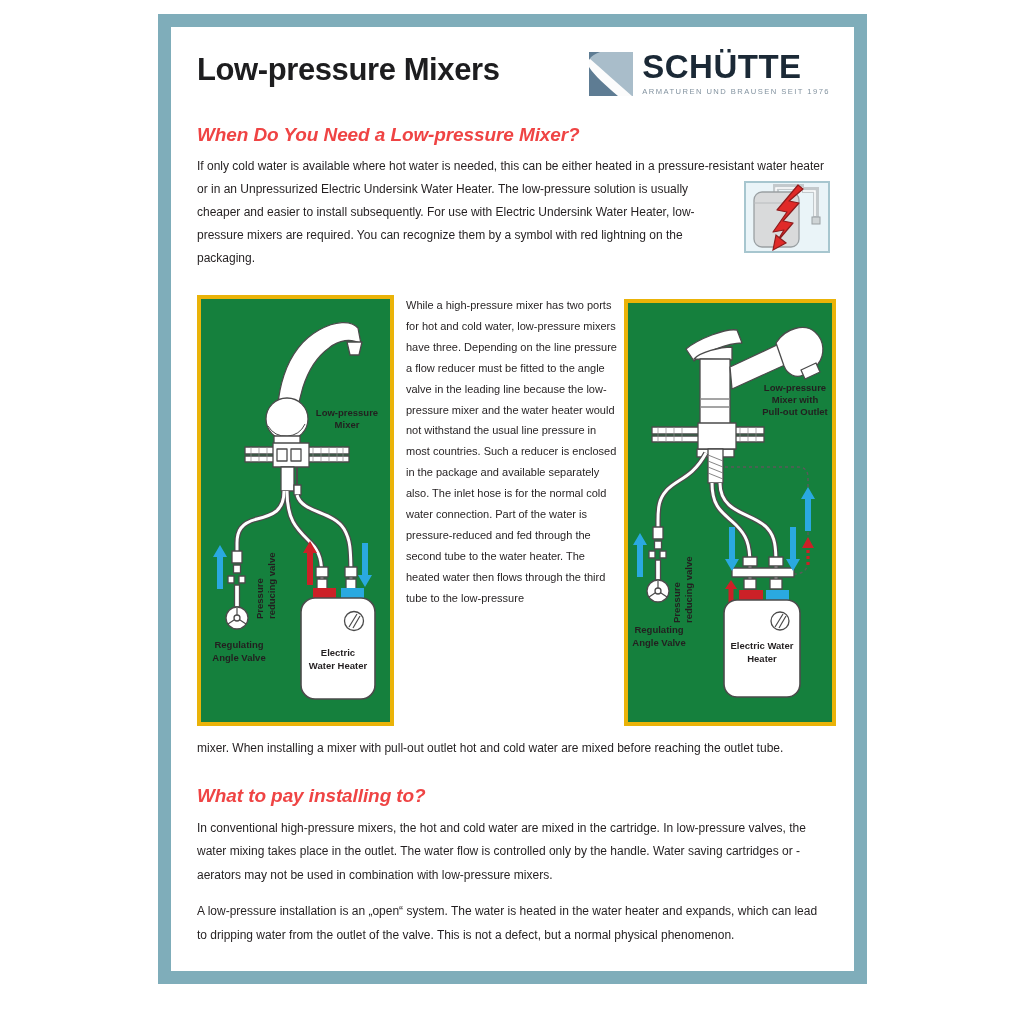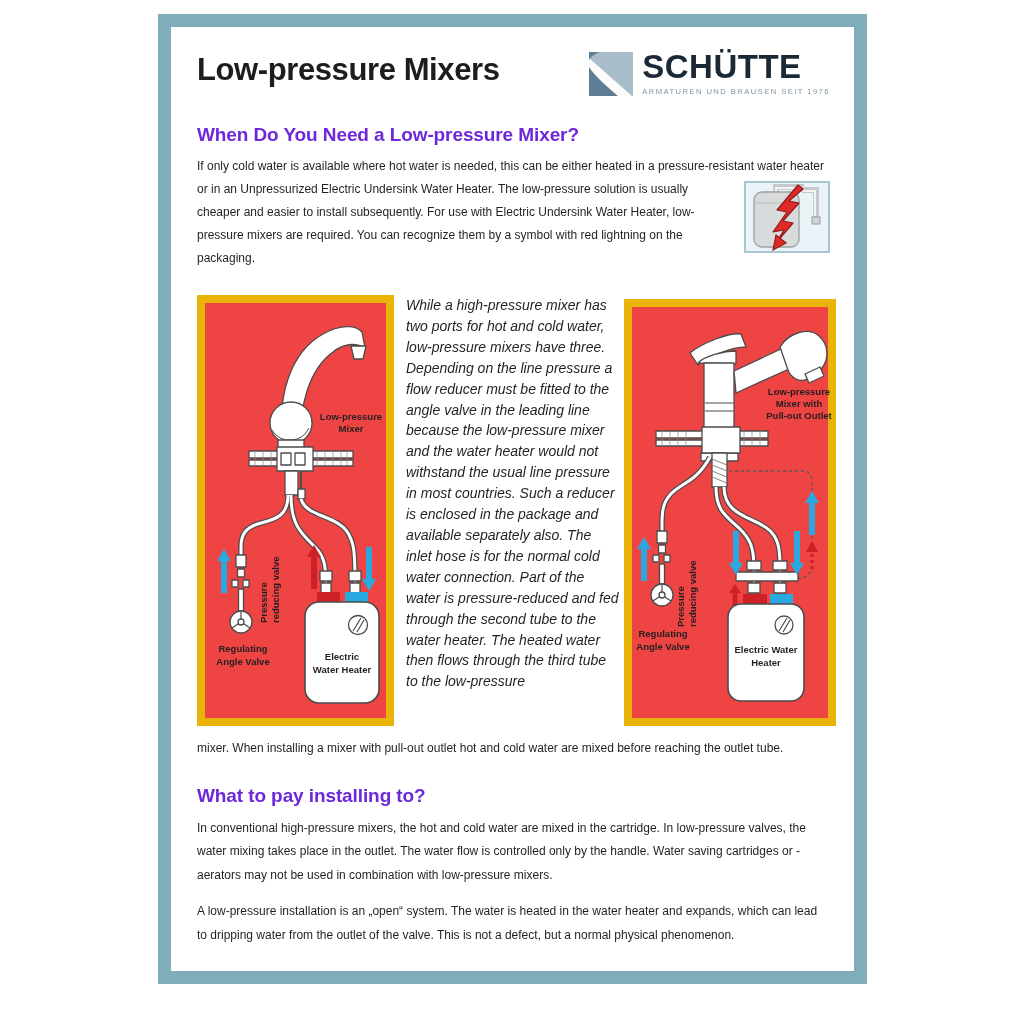--- a/index.html
+++ b/index.html
@@ -13,37 +13,37 @@
     box-sizing:border-box;border:13px solid #7fadba;background:#ffffff;
     padding:0 18px;overflow:hidden;
   }
   
   .hdr{display:flex;justify-content:space-between;align-items:flex-start;margin:25px 6px 0 8px;}
   .title{font-size:31px;font-weight:bold;letter-spacing:-0.4px;color:#1d1d1f;margin:0;}
   .logo{display:flex;gap:9px;align-items:flex-start;}
   .logo-name{font-size:33px;line-height:30px;font-weight:bold;color:#1b2936;letter-spacing:0.5px;}
   .logo-tagline{font-size:7.6px;letter-spacing:1.45px;color:#82929f;margin-top:5px;white-space:nowrap;}
   
-  h2{font-size:19px;font-weight:bold;color:#6d28d9;margin:0;letter-spacing:-0.1px;}
+  h2{font-size:19px;font-weight:bold;color:#ef4444;margin:0;letter-spacing:-0.1px;font-style:italic;}
   .body-text{font-size:12px;line-height:23px;margin:0;}
   .intro{margin:24px 6px 0 8px;}
   .intro h2{margin-bottom:9px;}
   .heater-badge{
     float:right;width:86px;height:72px;box-sizing:border-box;
     border:2px solid #a7c6cf;background:#eaf4f8;margin:3px 0 2px 10px;
   }
   .heater-badge svg{display:block;}
   
   .mount-row{display:flex;justify-content:space-between;margin:25px 0 0 8px;}
-  .diagram{box-sizing:border-box;border:8px solid #eab308;background:#ef4444;flex:none;}
+  .diagram{box-sizing:border-box;border:4px solid #eab308;background:#15803d;flex:none;}
   .diagram.left{width:197px;height:431px;}
   .diagram.right{width:212px;height:427px;margin-top:4px;}
   .mid-col{width:238px;padding:0 4px 0 12px;box-sizing:border-box;}
   .mid-col h2{font-size:20px;margin:0 0 9px 0;}
-  .mid-col .body-text{font-size:14px;line-height:20.9px;font-style:italic;}
+  .mid-col .body-text{font-size:11px;line-height:20.9px;}
   .cont{margin:11px 6px 8px 8px;}
   .attention{margin:25px 6px 0 8px;}
   .attention h2{margin-bottom:10px;}
   .attention .body-text{margin-bottom:13px;line-height:23.4px;}
   
   .dlabel{font-weight:bold;font-size:9.5px;fill:#231f20;font-family:"Liberation Sans",sans-serif;}
   .mid{text-anchor:middle;}
   .ln{stroke:#4b4b4b;fill:none;}
   .pc{fill:#ffffff;stroke:#4b4b4b;stroke-width:1.3;stroke-linejoin:round;}
 </style>

